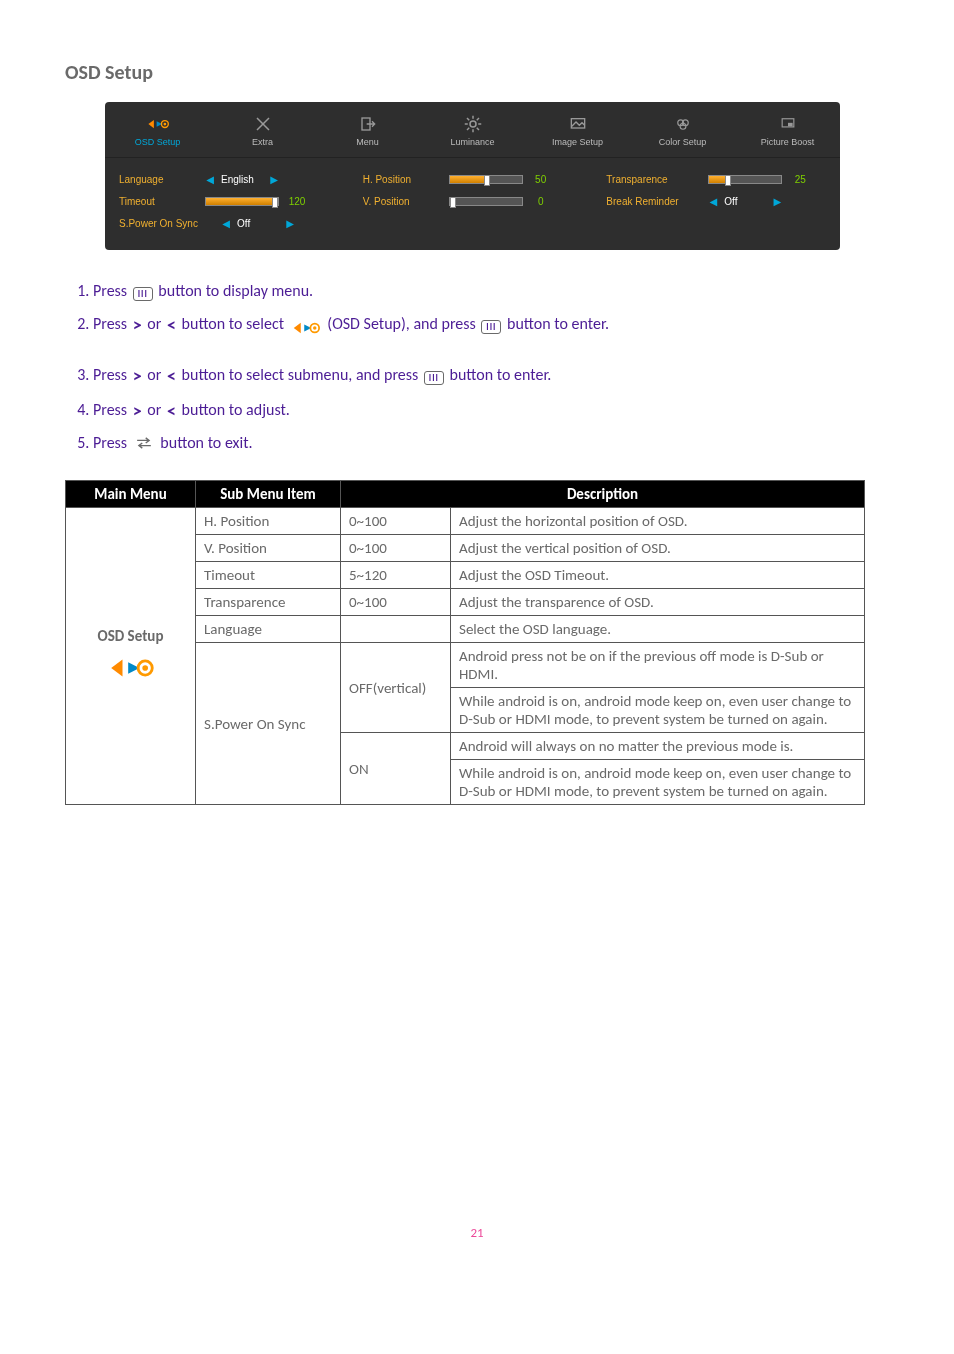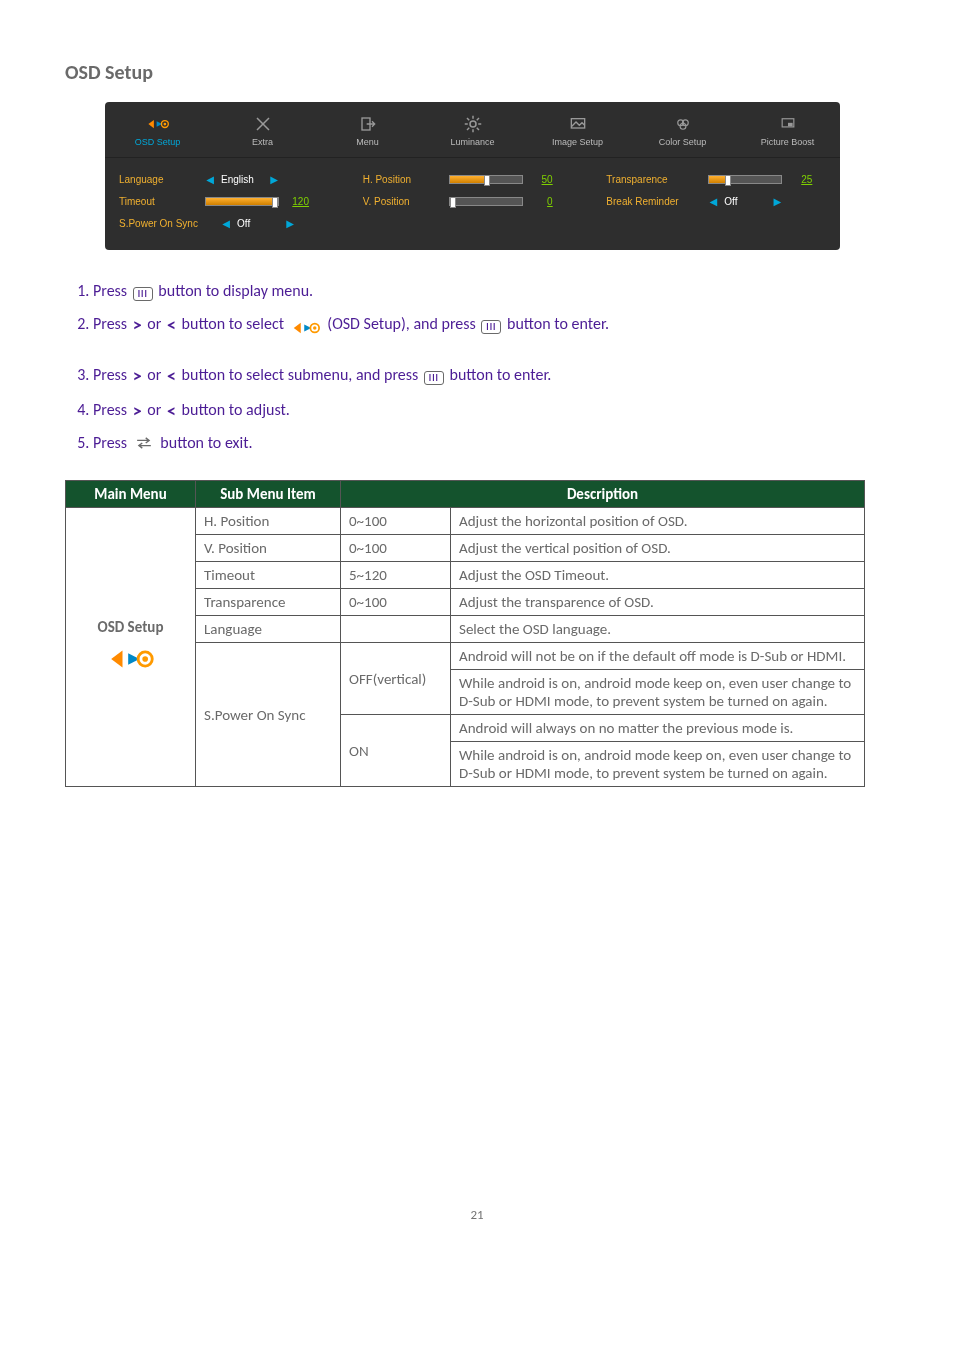--- a/index.html
+++ b/index.html
@@ -63,21 +63,21 @@
     .osd-row {
       display: flex;
       align-items: center;
       height: 22px;
       gap: 6px;
     }
     .osd-row .lbl { flex: 0 0 80px; }
     .osd-row .lbl.wide { flex: 0 0 96px; }
     .osd-row .arrow { color: #00a7d8; font-size: 10px; width: 10px; text-align: center; }
     .osd-row .val { color: #fff; width: 42px; text-align: left; }
-    .osd-row .num { color: #7fd000; width: 24px; text-align: right; text-decoration: underline; }
+    .osd-row .num { color: #7fd000; width: 24px; text-align: center; }
     .slider {
       position: relative;
       width: 74px;
       height: 9px;
       background: #555;
       border: 1px solid #888;
     }
     .slider .fill {
       position: absolute; left: 0; top: 0; bottom: 0;
       background: linear-gradient(#ffb030, #d08000);
@@ -120,42 +120,42 @@
     }
     
     table.desc {
       border-collapse: collapse;
       width: 800px;
       margin-left: 0;
       font-size: 15px;
       color: #6a6a6a;
     }
     table.desc th {
-      background: #14532d;
+      background: #000000;
       color: #fff;
       font-weight: bold;
       border: 1px solid #555;
       padding: 4px 8px;
       font-size: 15px;
     }
     table.desc td {
       border: 1px solid #555;
       padding: 4px 8px;
       vertical-align: middle;
       background: #fff;
     }
     table.desc td.mainmenu {
       text-align: center;
       font-weight: bold;
     }
     .page-number {
       text-align: center;
       margin-top: 420px;
       font-size: 13px;
-      color: #737373;
+      color: #ec4899;
     }
   </style>
 </head>
 <body>
 
 <h2 class="page-title">OSD Setup</h2>
 
 <div class="osd-shot">
   <div class="osd-tabs">
     <div class="osd-tab active">
@@ -387,21 +387,21 @@
       <td>Adjust the transparence of OSD.</td>
     </tr>
     <tr>
       <td>Language</td>
       <td></td>
       <td>Select the OSD language.</td>
     </tr>
     <tr>
       <td rowspan="4" style="vertical-align:middle">S.Power On Sync</td>
       <td rowspan="2" style="vertical-align:middle">OFF(vertical)</td>
-      <td>Android will not be on if the default off mode is D-Sub or HDMI.</td>
+      <td>Android press not be on if the previous off mode is D-Sub or HDMI.</td>
     </tr>
     <tr>
       <td>While android is on, android mode keep on, even user change to D-Sub or HDMI mode, to prevent system be turned on again.</td>
     </tr>
     <tr>
       <td rowspan="2" style="vertical-align:middle">ON</td>
       <td>Android will always on no matter the previous mode is.</td>
     </tr>
     <tr>
       <td>While android is on, android mode keep on, even user change to D-Sub or HDMI mode, to prevent system be turned on again.</td>

